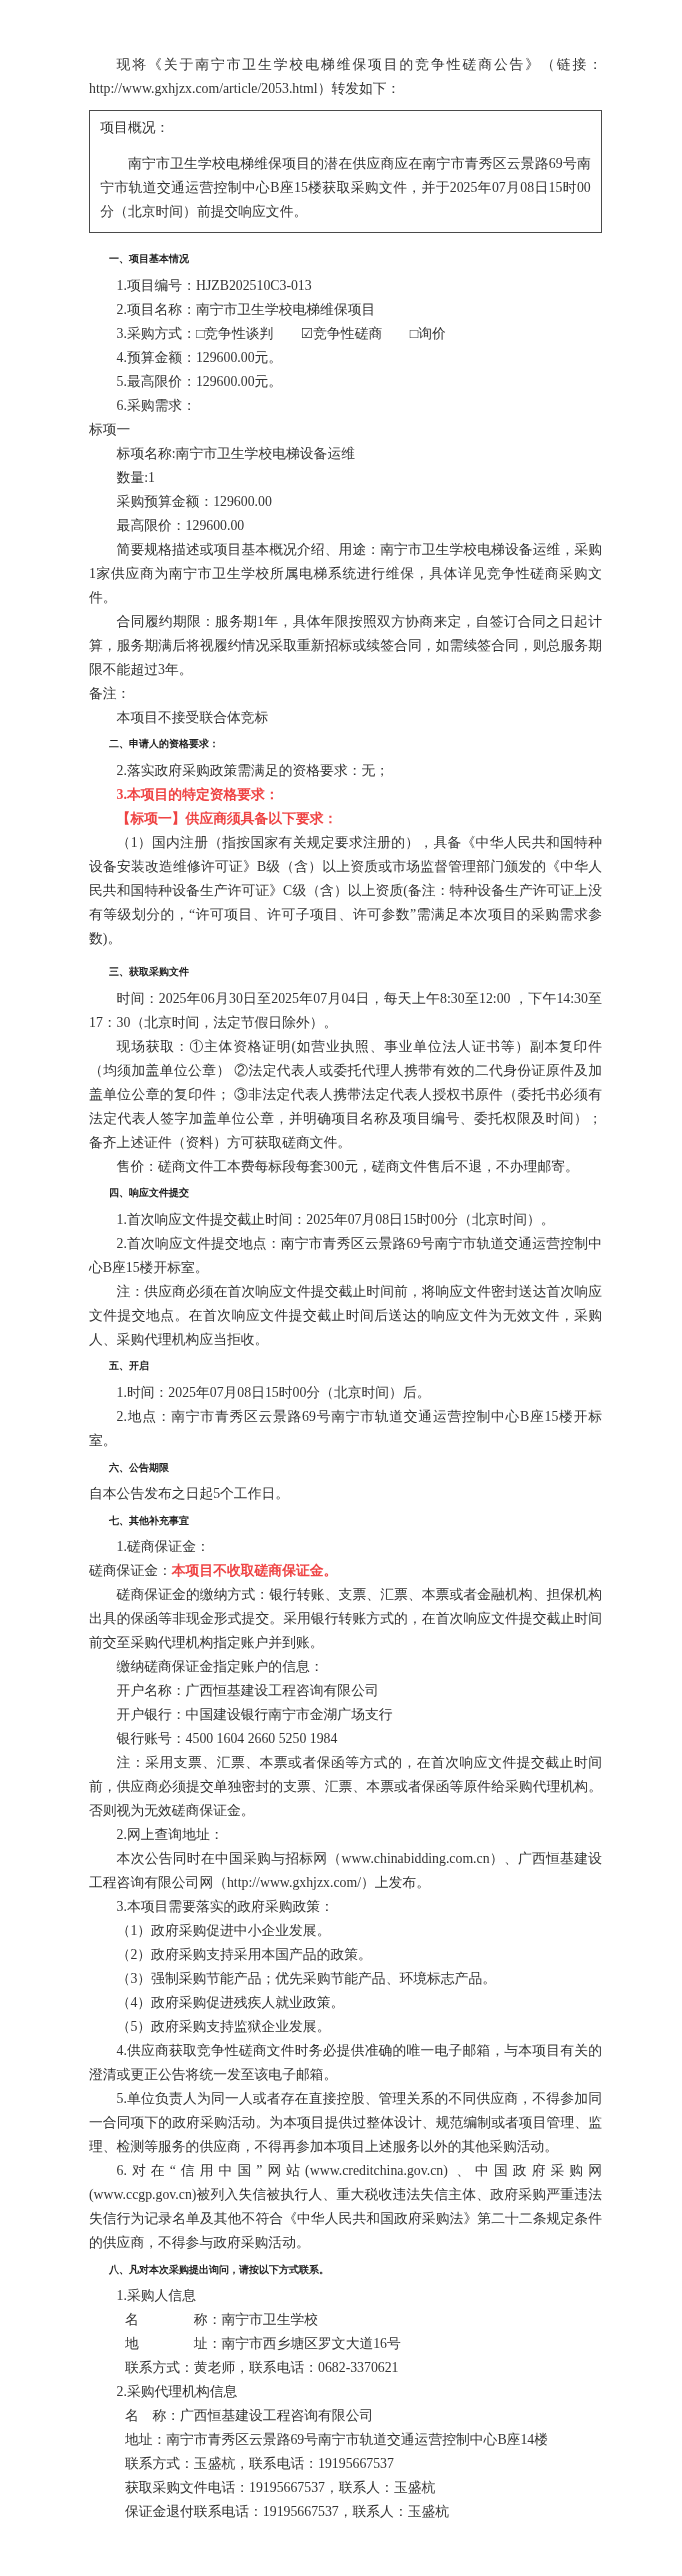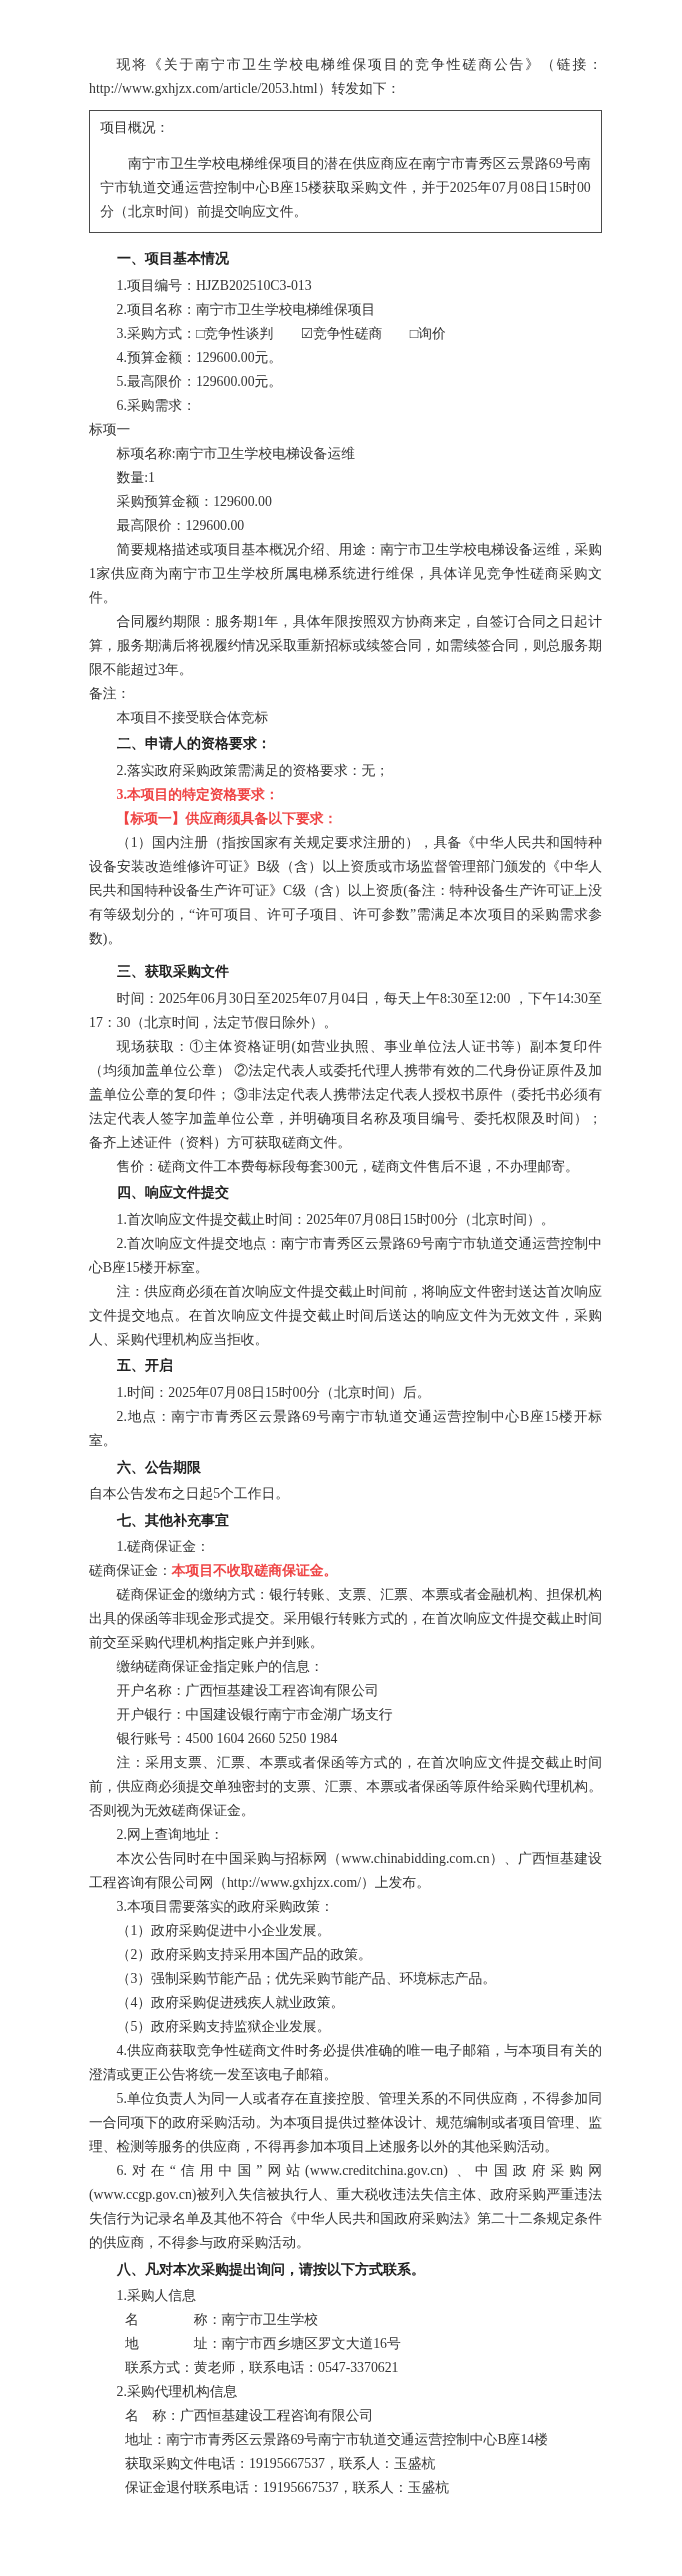--- a/index.html
+++ b/index.html
@@ -26,21 +26,21 @@
   }
   .box-label { margin-bottom: 12px; }
   .box-para { text-indent: 2em; text-align: justify; }
   .blk { line-height: 24px; }
   .blk.p  { text-indent: 2em; text-align: justify; }
   .blk.pl { text-indent: 0; text-align: justify; }
   .blk.sub { padding-left: 2.6em; }
   .blk.h {
     font-weight: bold;
     color: #222222;
-    font-size: 14px;
+    font-size: 10px;
     text-indent: 2em;
     margin: 2.6px 0;
   }
   .b { font-weight: bold; color: #ef4444; }
   .u { text-underline-offset: 3.4px; }
 </style>
 </head>
 <body>
 
 <div class="page">
@@ -104,22 +104,23 @@
       <div class="blk p">（3）强制采购节能产品；优先采购节能产品、环境标志产品。</div>
       <div class="blk p">（4）政府采购促进残疾人就业政策。</div>
       <div class="blk p">（5）政府采购支持监狱企业发展。</div>
       <div class="blk p">4.供应商获取竞争性磋商文件时务必提供准确的唯一电子邮箱，与本项目有关的澄清或更正公告将统一发至该电子邮箱。</div>
       <div class="blk p">5.单位负责人为同一人或者存在直接控股、管理关系的不同供应商，不得参加同一合同项下的政府采购活动。为本项目提供过整体设计、规范编制或者项目管理、监理、检测等服务的供应商，不得再参加本项目上述服务以外的其他采购活动。</div>
       <div class="blk p">6.对在“信用中国”网站(www.creditchina.gov.cn) 、中国政府采购网(www.ccgp.gov.cn)被列入失信被执行人、重大税收违法失信主体、政府采购严重违法失信行为记录名单及其他不符合《中华人民共和国政府采购法》第二十二条规定条件的供应商，不得参与政府采购活动。</div>
       <div class="blk h">八、凡对本次采购提出询问，请按以下方式联系。</div>
       <div class="blk p">1.采购人信息</div>
       <div class="blk sub">名　　　　称：南宁市卫生学校</div>
       <div class="blk sub">地　　　　址：南宁市西乡塘区罗文大道16号</div>
-      <div class="blk sub">联系方式：黄老师，联系电话：0547-3370621</div>
+      <div class="blk sub">联系方式：黄老师，联系电话：0682-3370621</div>
       <div class="blk p">2.采购代理机构信息</div>
       <div class="blk sub">名　称：广西恒基建设工程咨询有限公司</div>
       <div class="blk sub">地址：南宁市青秀区云景路69号南宁市轨道交通运营控制中心B座14楼</div>
+      <div class="blk sub">联系方式：玉盛杭，联系电话：19195667537</div>
       <div class="blk sub">获取采购文件电话：19195667537，联系人：玉盛杭</div>
       <div class="blk sub">保证金退付联系电话：19195667537，联系人：玉盛杭</div>
     </div>
 
 </div>
 
 
 </body></html>

